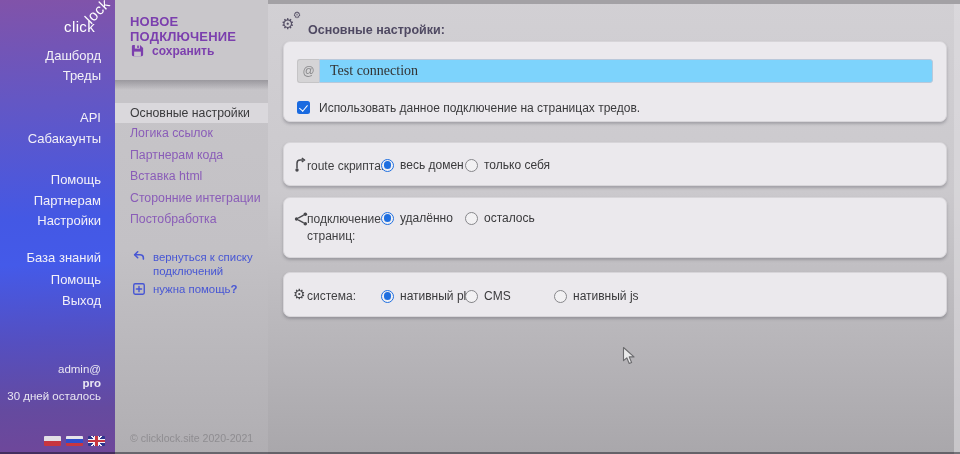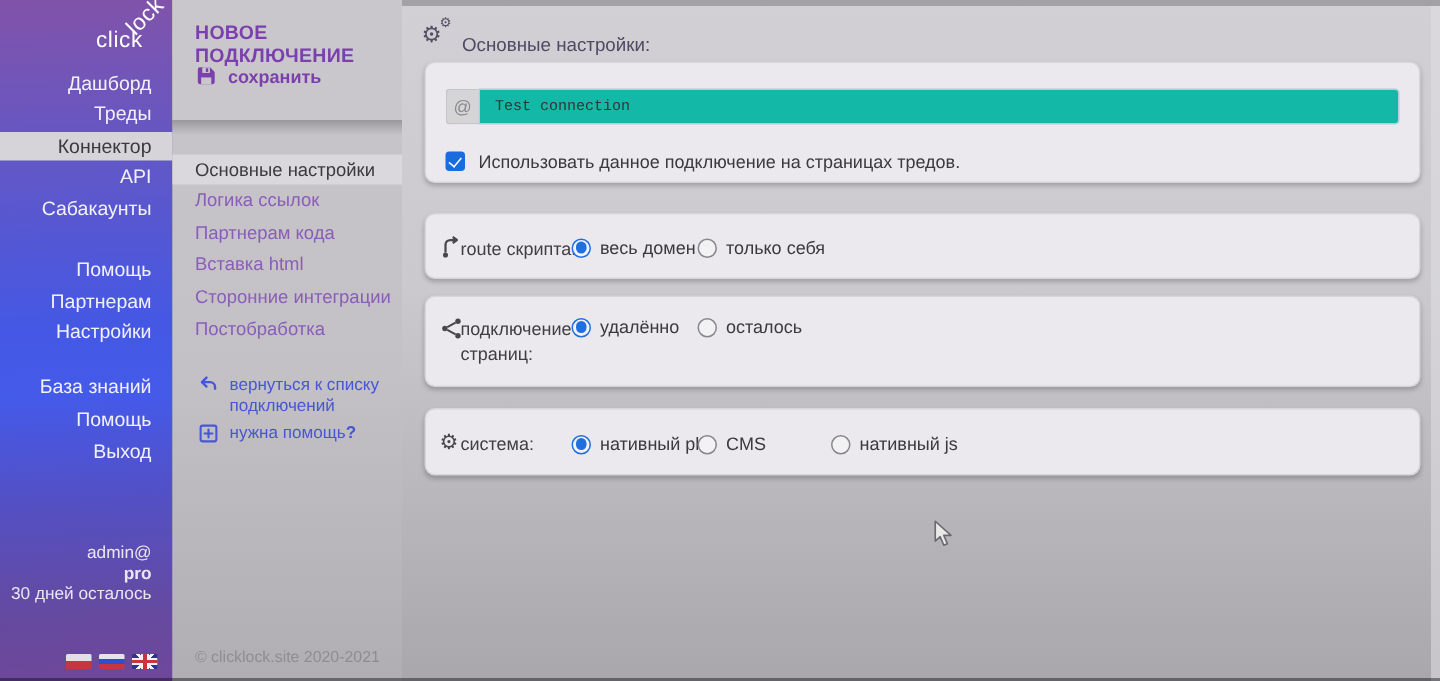--- a/index.html
+++ b/index.html
@@ -48,35 +48,35 @@
 
   
   .main{position:absolute;left:268px;top:0;width:692px;height:454px;
     background:linear-gradient(180deg,#d2d0d4 0%,#cbc9cd 42%,#a9a7ab 100%);}
   .top-strip{position:absolute;left:0;right:0;top:0;height:4px;background:#a3a1a5;}
   .scroll-strip{position:absolute;right:0;top:4px;width:6px;height:450px;background:rgba(224,222,226,.55);}
   .heading{position:absolute;left:13px;top:11px;display:flex;align-items:center;gap:9px;}
   .gears{position:relative;width:18px;height:18px;color:#565066;}
   .g1{position:absolute;left:0;top:0;font-size:15px;line-height:18px;}
   .g2{position:absolute;right:-2px;top:-4px;font-size:9px;line-height:9px;}
-  .heading-text{font-size:12.5px;font-weight:normal;color:#4f4962;margin-top:12px;}
+  .heading-text{font-size:12.5px;font-weight:bold;color:#4f4962;margin-top:12px;}
 
   .card{position:absolute;left:15px;width:664px;background:#ebe9ed;border:1px solid #d7d5d9;
     border-radius:7px;box-shadow:0 2px 3px rgba(55,53,65,.28);box-sizing:border-box;}
   .card1{top:41px;height:81px;}
   .card2{top:142px;height:44px;}
   .card3{top:197px;height:61px;}
   .card4{top:272px;height:45px;}
 
   .input-group{position:absolute;left:13px;top:17px;display:flex;}
   .prefix{width:22px;height:24px;background:#d5d4d6;border:1px solid #c5c4c6;border-right:none;
     border-radius:3px 0 0 3px;box-sizing:border-box;display:flex;align-items:center;justify-content:center;
     font-size:12px;color:#8b8b8d;}
-  .conn-input{width:614px;height:24px;background:#14b8a6;border:1px solid #b9c8da;border-radius:0 3px 3px 0;
-    box-sizing:border-box;font-family:Liberation Mono, monospace;font-size:10px;color:#333;padding:0 10px;outline:none;}
+  .conn-input{width:614px;height:24px;background:#7dd3fc;border:1px solid #b9c8da;border-radius:0 3px 3px 0;
+    box-sizing:border-box;font-family:Liberation Serif, serif;font-size:14px;color:#333;padding:0 10px;outline:none;}
   .cb-row{position:absolute;left:13px;top:59px;display:flex;gap:9px;cursor:pointer;}
   .cb{width:13px;height:13px;border-radius:2.5px;background:#bdbcbe;position:relative;flex:none;}
   .cb.checked{background:#1a6ae0;}
   .cb.checked::after{content:"";position:absolute;left:4px;top:1.5px;width:3.5px;height:7px;
     border:solid #fff;border-width:0 1.8px 1.8px 0;transform:rotate(40deg);}
   .cb-label{font-size:12px;color:#3a3a3c;}
 
   .row-icon{position:absolute;left:9px;width:16px;height:16px;}
   .row-label{position:absolute;left:23px;font-size:12px;color:#3f3f41;}
   .radio{position:absolute;display:flex;align-items:center;gap:6px;cursor:pointer;}
@@ -94,21 +94,20 @@
 
 <div class="page">
 
   <aside class="sidebar">
     <div class="logo">
       <span class="logo-click">click</span>
       <span class="logo-lock">lock</span>
     </div>
     <div class="nav-item" style="top:47px">Дашборд</div>
     <div class="nav-item" style="top:67px">Треды</div>
-    <div class="nav-item selected" style="top:88px">Коннектор</div>
     <div class="nav-item" style="top:109px">API</div>
     <div class="nav-item" style="top:130px">Сабакаунты</div>
     <div class="nav-item" style="top:171px">Помощь</div>
     <div class="nav-item" style="top:192px">Партнерам</div>
     <div class="nav-item" style="top:212px">Настройки</div>
     <div class="nav-item" style="top:249px">База знаний</div>
     <div class="nav-item" style="top:271px">Помощь</div>
     <div class="nav-item" style="top:292px">Выход</div>
 
     <div class="account">

